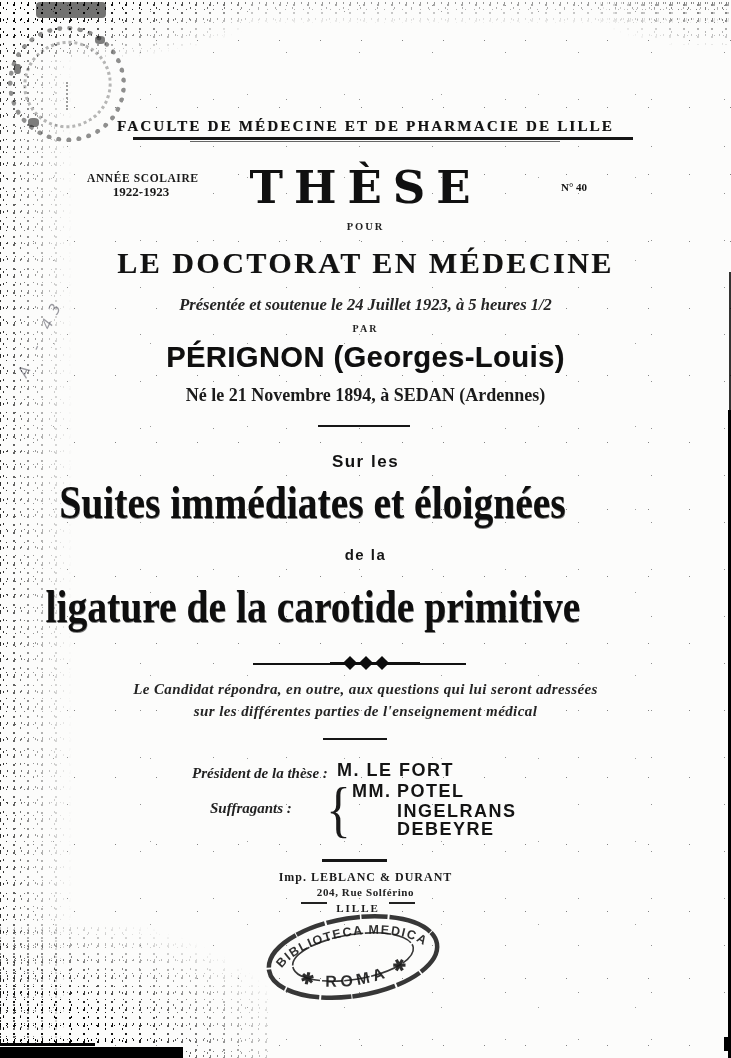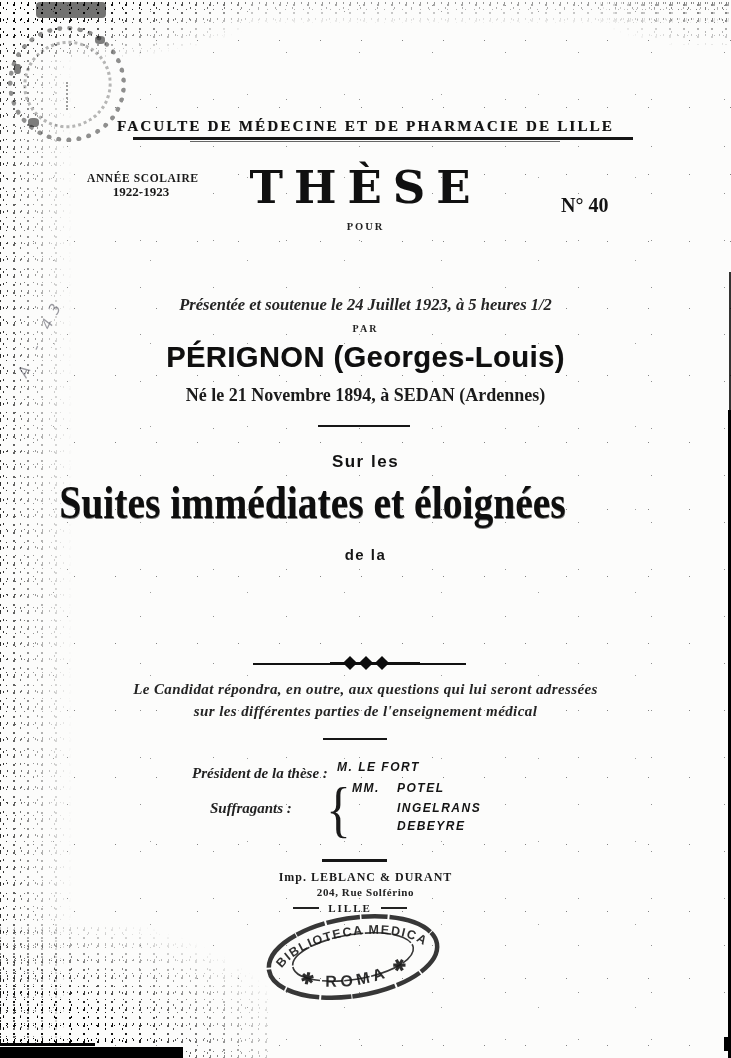--- a/index.html
+++ b/index.html
@@ -11,38 +11,38 @@
   }
   .abs { position:absolute; white-space:nowrap; }
   .ctr { position:absolute; left:0; width:731px; text-align:center; white-space:nowrap; }
 
   
   .inst-header { top:118px; font-size:15px; font-weight:bold; letter-spacing:2.2px; color:#141414; text-shadow:.4px .4px 0 rgba(0,0,0,.45); }
   .rule { position:absolute; background:#161616; }
   .year-label { left:87px; top:172px; font-size:11.5px; font-weight:bold; letter-spacing:.6px; color:#1a1a1a; }
   .year-value { left:87px; top:184px; width:108px; text-align:center; font-size:13px; font-weight:bold; color:#1a1a1a; }
   .these { top:161px; font-size:45px; font-weight:bold; letter-spacing:11px; font-family:"DejaVu Serif","Liberation Serif",serif; color:#101010; }
-  .numero { left:561px; top:194px; font-size:20px; font-weight:bold; color:#141414; }
+  .numero { left:561px; top:181px; font-size:11px; font-weight:bold; color:#141414; }
   .small-caps-word { top:221px; font-size:10.5px; font-weight:bold; letter-spacing:2px; color:#222; }
   .degree { top:246px; font-size:30px; font-weight:bold; letter-spacing:2.5px; color:#121212; text-shadow:.4px .4px 0 rgba(0,0,0,.4); }
   .defense { top:295px; font-size:16.5px; font-style:italic; font-weight:bold; color:#242424; }
   .par { top:323px; font-size:10px; font-weight:bold; letter-spacing:2px; color:#222; }
   .author { top:341px; font-family:"Liberation Sans",sans-serif; font-size:29px; font-weight:bold; letter-spacing:.5px; color:#0f0f0f; text-shadow:.4px .4px 0 rgba(0,0,0,.45); }
   .birth { top:385px; font-size:18px; font-weight:bold; color:#1b1b1b; }
   .title-intro { top:452px; font-family:"Liberation Sans",sans-serif; font-size:17px; font-weight:bold; letter-spacing:1.5px; color:#121212; }
   .big-title { position:absolute; left:0; width:625px; text-align:center; white-space:nowrap; font-size:46px; font-weight:bold; color:#0e0e0e; }
   .big-title > span { display:inline-block; transform:scaleX(.86); text-shadow:.5px .5px 0 rgba(0,0,0,.5); }
   .title-conn { top:546px; font-family:"Liberation Sans",sans-serif; font-size:15px; font-weight:bold; letter-spacing:1.5px; color:#161616; }
   .notice { font-size:15px; font-style:italic; font-weight:bold; letter-spacing:.4px; color:#242424; }
   .jury-label { position:absolute; font-size:15px; font-style:italic; font-weight:bold; color:#222; white-space:nowrap; }
-  .jury-name { position:absolute; font-family:"Liberation Sans",sans-serif; font-size:12px; font-weight:bold; letter-spacing:1.5px; color:#141414; white-space:nowrap;font-style:italic; }
+  .jury-name { position:absolute; font-family:"Liberation Sans",sans-serif; font-size:18px; font-weight:bold; letter-spacing:1.5px; color:#141414; white-space:nowrap; }
   .brace { position:absolute; left:326px; top:775px; font-size:52px; font-weight:normal; color:#1a1a1a; transform:scaleY(1.18); transform-origin:top; }
   .printer-name { top:870px; font-size:12px; font-weight:bold; letter-spacing:1px; color:#1c1c1c; }
   .printer-addr { top:886px; font-size:11px; font-weight:bold; letter-spacing:.6px; color:#222; }
-  .printer-city-row { position:absolute; left:0; top:902px; width:700px; display:flex; justify-content:center; align-items:center; gap:9px; }
+  .printer-city-row { position:absolute; left:8px; top:902px; width:700px; display:flex; justify-content:center; align-items:flex-start; gap:9px; }
   .printer-city { font-size:11px; font-weight:bold; letter-spacing:2px; color:#1c1c1c; }
   .city-dash { width:26px; height:2px; background:#222; }
 
   
   .divider-line { position:absolute; left:253px; top:663px; width:213px; height:1.6px; background:#111; }
   .divider-thick { position:absolute; left:330px; top:662px; width:90px; height:3px; background:#111; }
   .diamond { position:absolute; top:658px; width:10px; height:10px; background:#0c0c0c; transform:rotate(45deg); }
 
   
   .stamp-circle { position:absolute; left:8px; top:26px; width:118px; height:116px; border:5px dotted rgba(35,35,35,.5); border-radius:50%; transform:rotate(14deg); }
@@ -111,29 +111,31 @@
   <div class="ctr inst-header">FACULTE DE MÉDECINE ET DE PHARMACIE DE LILLE</div>
   <div class="rule" style="left:133px;top:137px;width:500px;height:3px;"></div>
   <div class="rule" style="left:190px;top:141px;width:370px;height:1px;opacity:.65;"></div>
 
   <div class="abs year-label">ANNÉE SCOLAIRE</div>
   <div class="abs year-value">1922-1923</div>
   <div class="ctr these">THÈSE</div>
   <div class="abs numero">N° 40</div>
 
   <div class="ctr small-caps-word">POUR</div>
+  <div class="ctr degree">LE DOCTORAT EN MÉDECINE</div>
   <div class="ctr defense">Présentée et soutenue le 24 Juillet 1923, à 5 heures 1/2</div>
   <div class="ctr par">PAR</div>
   <div class="ctr author">PÉRIGNON (Georges-Louis)</div>
   <div class="ctr birth">Né le 21 Novembre 1894, à SEDAN (Ardennes)</div>
   <div class="rule" style="left:318px;top:425px;width:92px;height:2px;"></div>
 
   <div class="ctr title-intro">Sur les</div>
   <div class="big-title" style="top:476px;"><span>Suites immédiates et éloignées</span></div>
   <div class="ctr title-conn">de la</div>
+  <div class="big-title" style="top:580px;"><span>ligature de la carotide primitive</span></div>
 
   <div class="divider-line"></div>
   <div class="divider-thick"></div>
   <div class="diamond" style="left:345px;"></div>
   <div class="diamond" style="left:361px;"></div>
   <div class="diamond" style="left:377px;"></div>
 
   <div class="ctr notice" style="top:681px;">Le Candidat répondra, en outre, aux questions qui lui seront adressées</div>
   <div class="ctr notice" style="top:703px;">sur les différentes parties de l'enseignement médical</div>
   <div class="rule" style="left:323px;top:738px;width:64px;height:2px;"></div>

